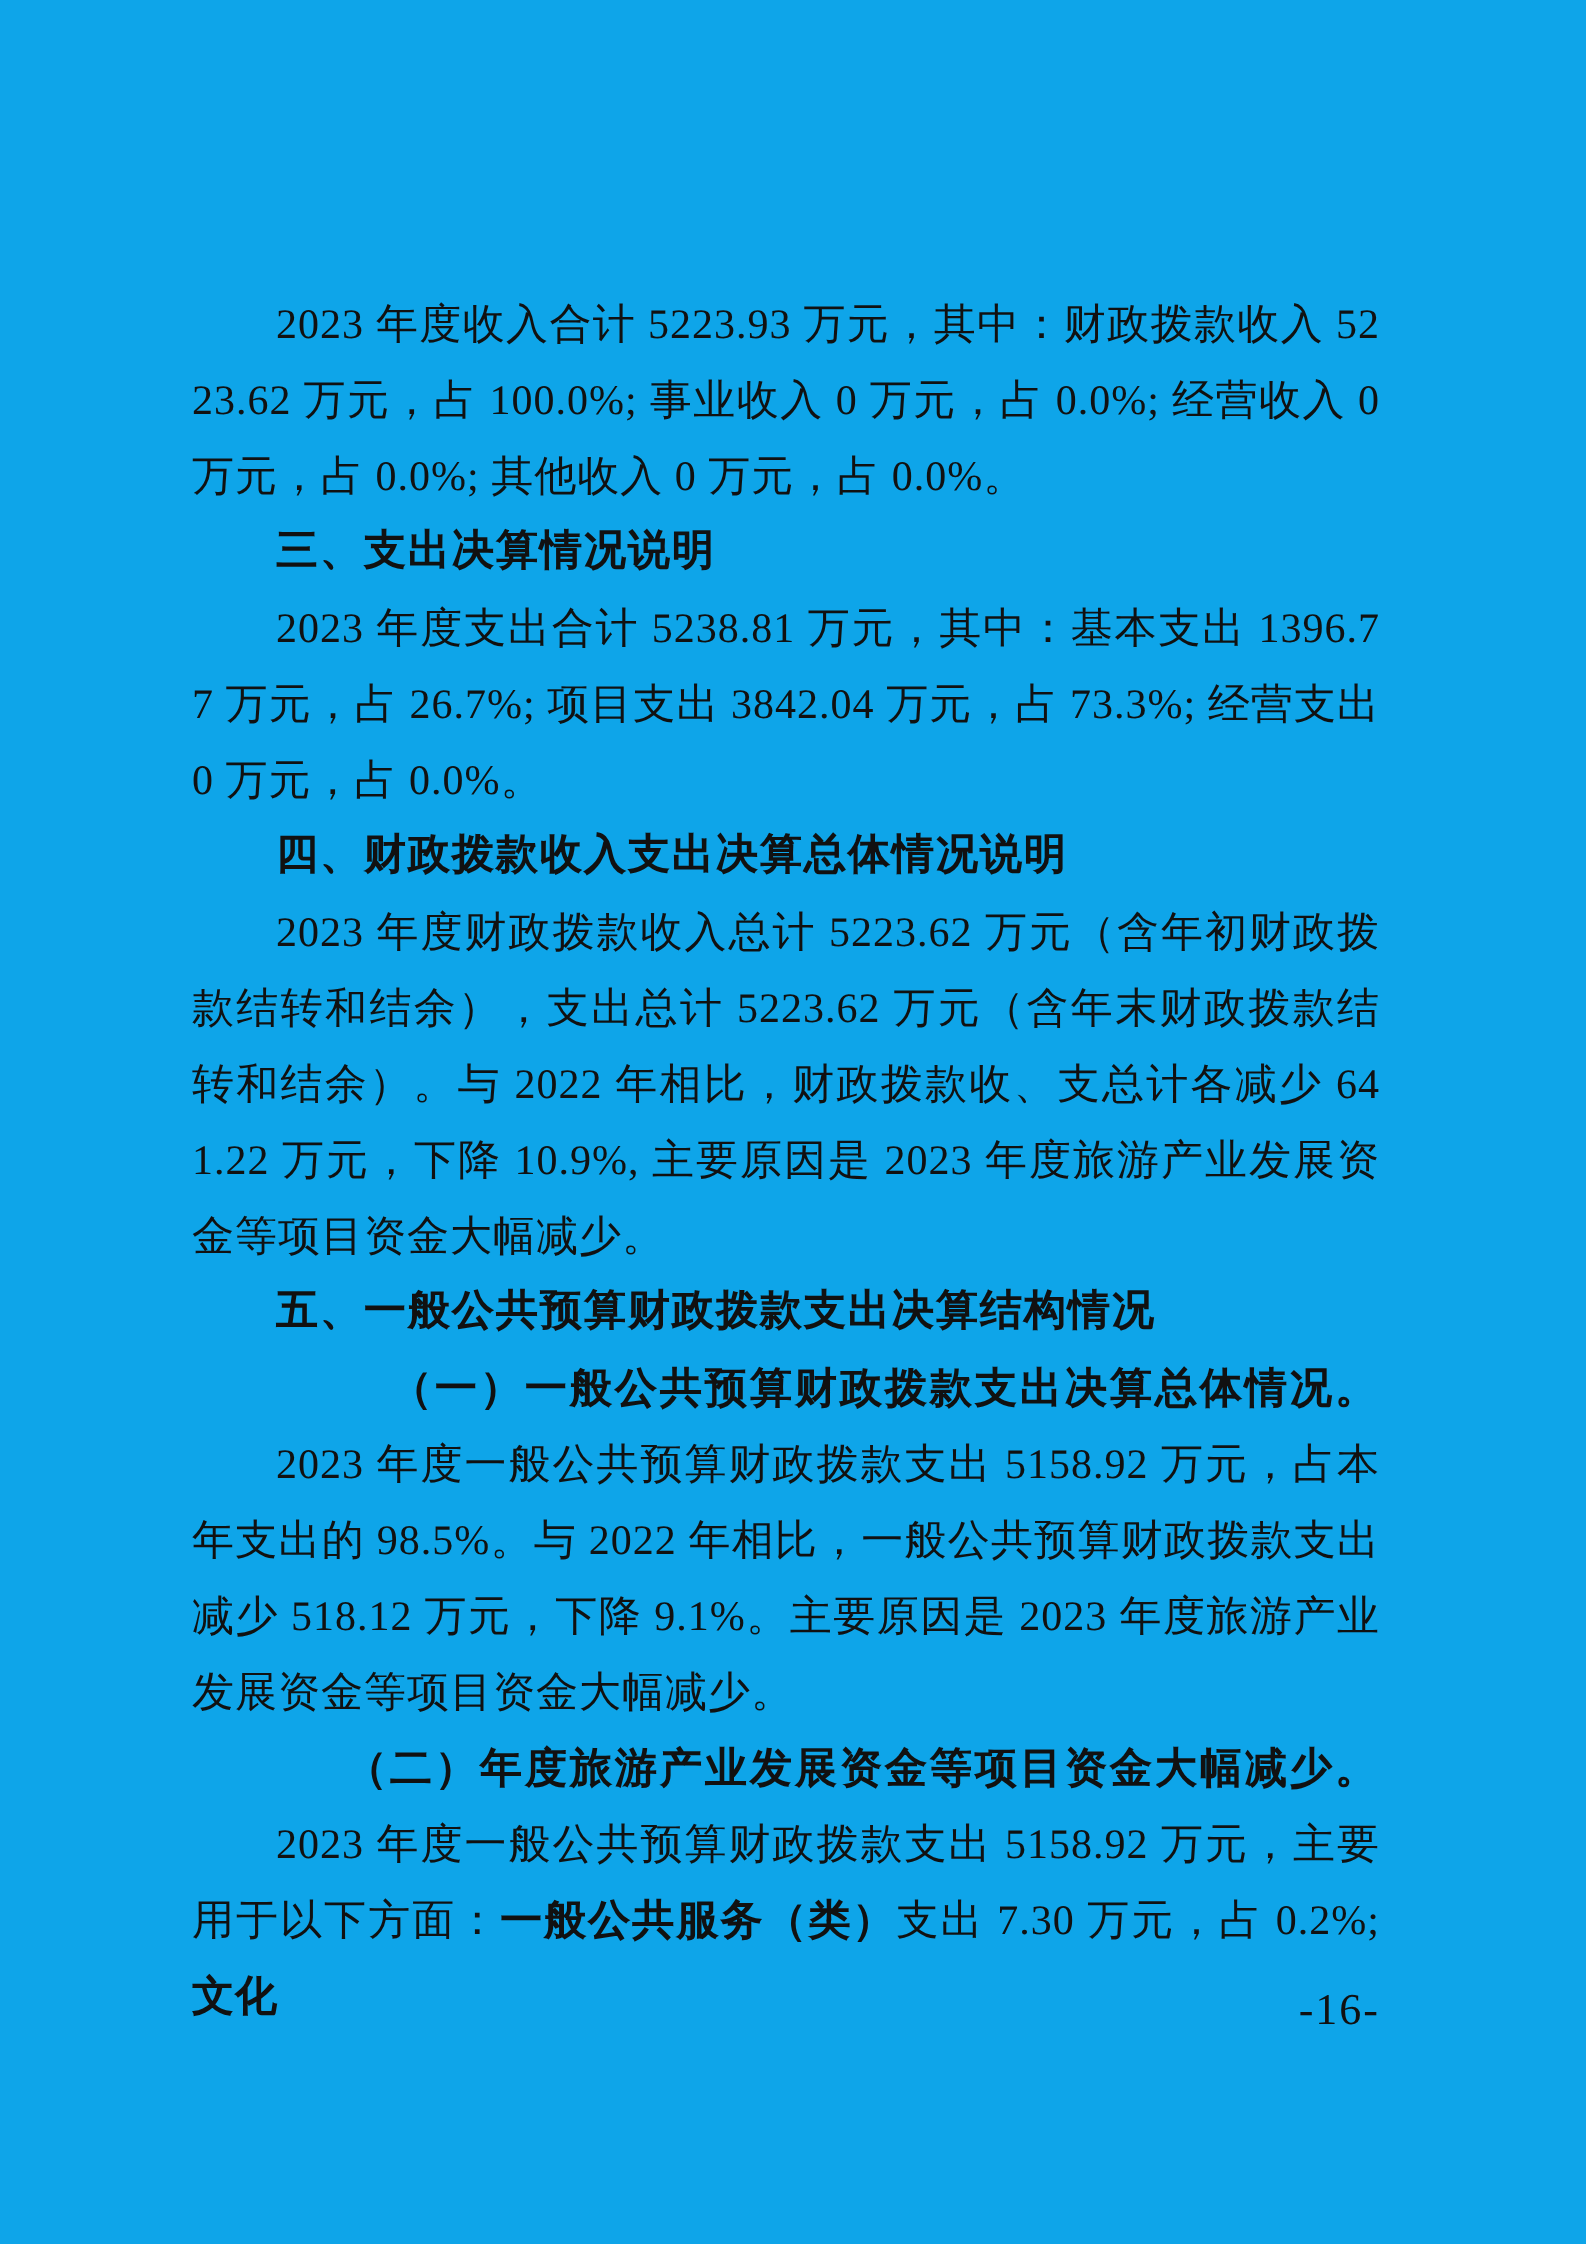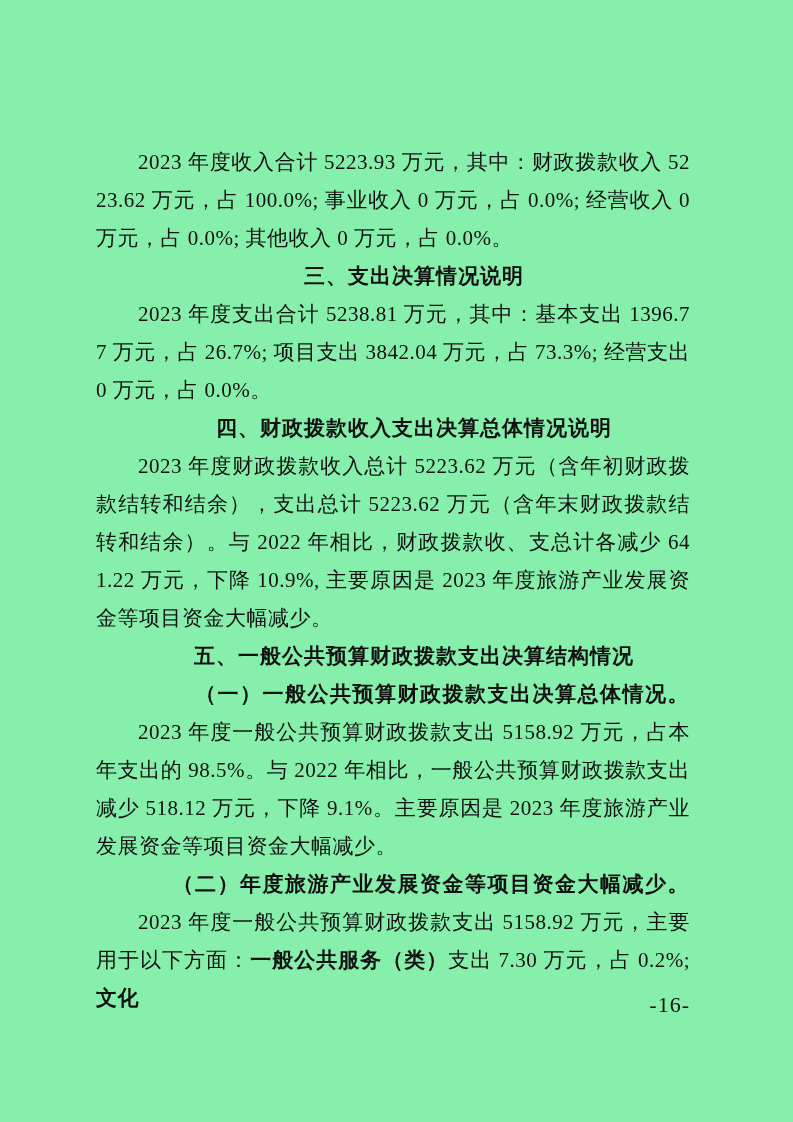--- a/index.html
+++ b/index.html
@@ -4,21 +4,21 @@
 <style>
   html, body {
     margin: 0;
     padding: 0;
     background: #ffffff;
   }
   .page {
     position: relative;
     width: 793px;
     height: 1122px;
-    background: #86efac;
+    background: #0ea5e9;
     overflow: hidden;
     font-family: "Liberation Serif", "DejaVu Serif", serif;
     color: #111111;
   }
   .doc-body {
     position: absolute;
     left: 96px;
     top: 143px;
     width: 594px;
   }
@@ -27,21 +27,21 @@
     font-size: 21px;
     line-height: 38px;
     text-align: justify;
     text-indent: 2em;
     letter-spacing: 0.5px;
     word-break: break-all;
   }
   .doc-body p.heading1 {
     font-family: "Liberation Sans", "DejaVu Sans", sans-serif;
     font-weight: 700;
-    text-align: center;
+    text-align: left;
     letter-spacing: 1px;
   }
   .doc-body p.heading2 {
     font-family: "Liberation Serif", "DejaVu Serif", serif;
     font-weight: 700;
     text-align: right;
     letter-spacing: 1.5px;
   }
   .doc-body .run-bold {
     font-weight: 700;

